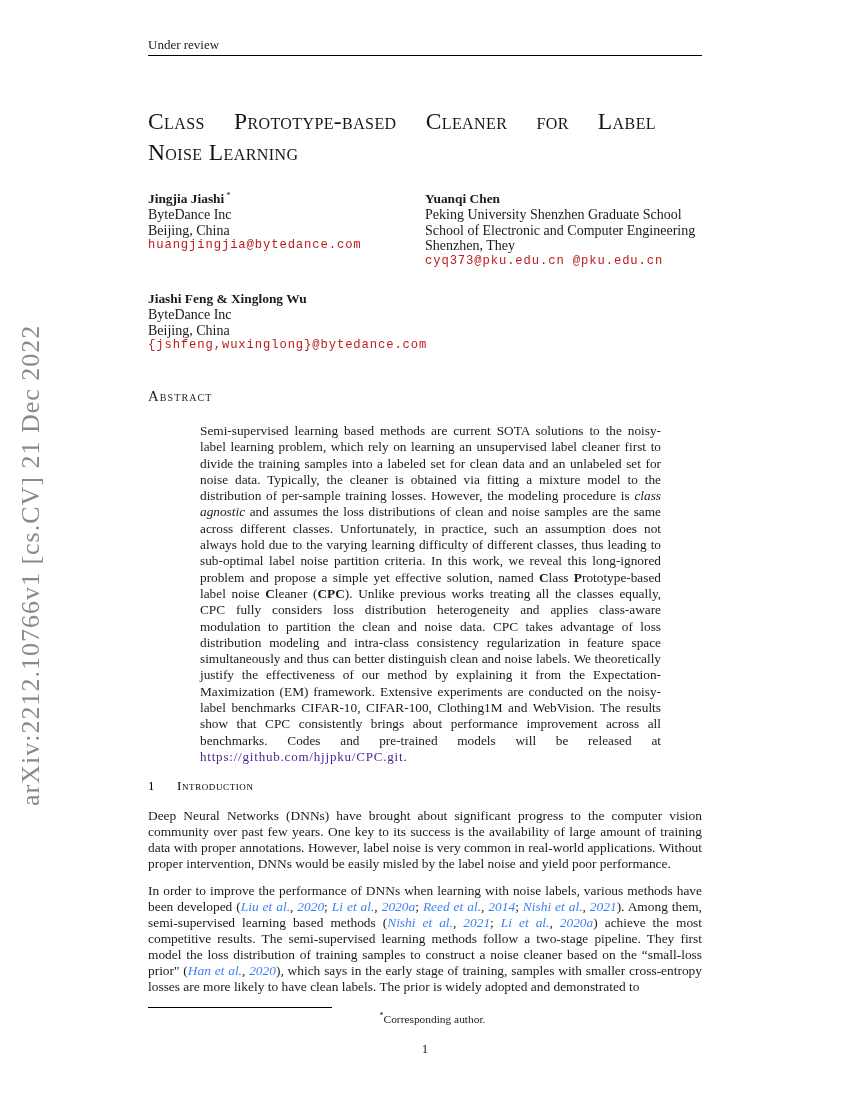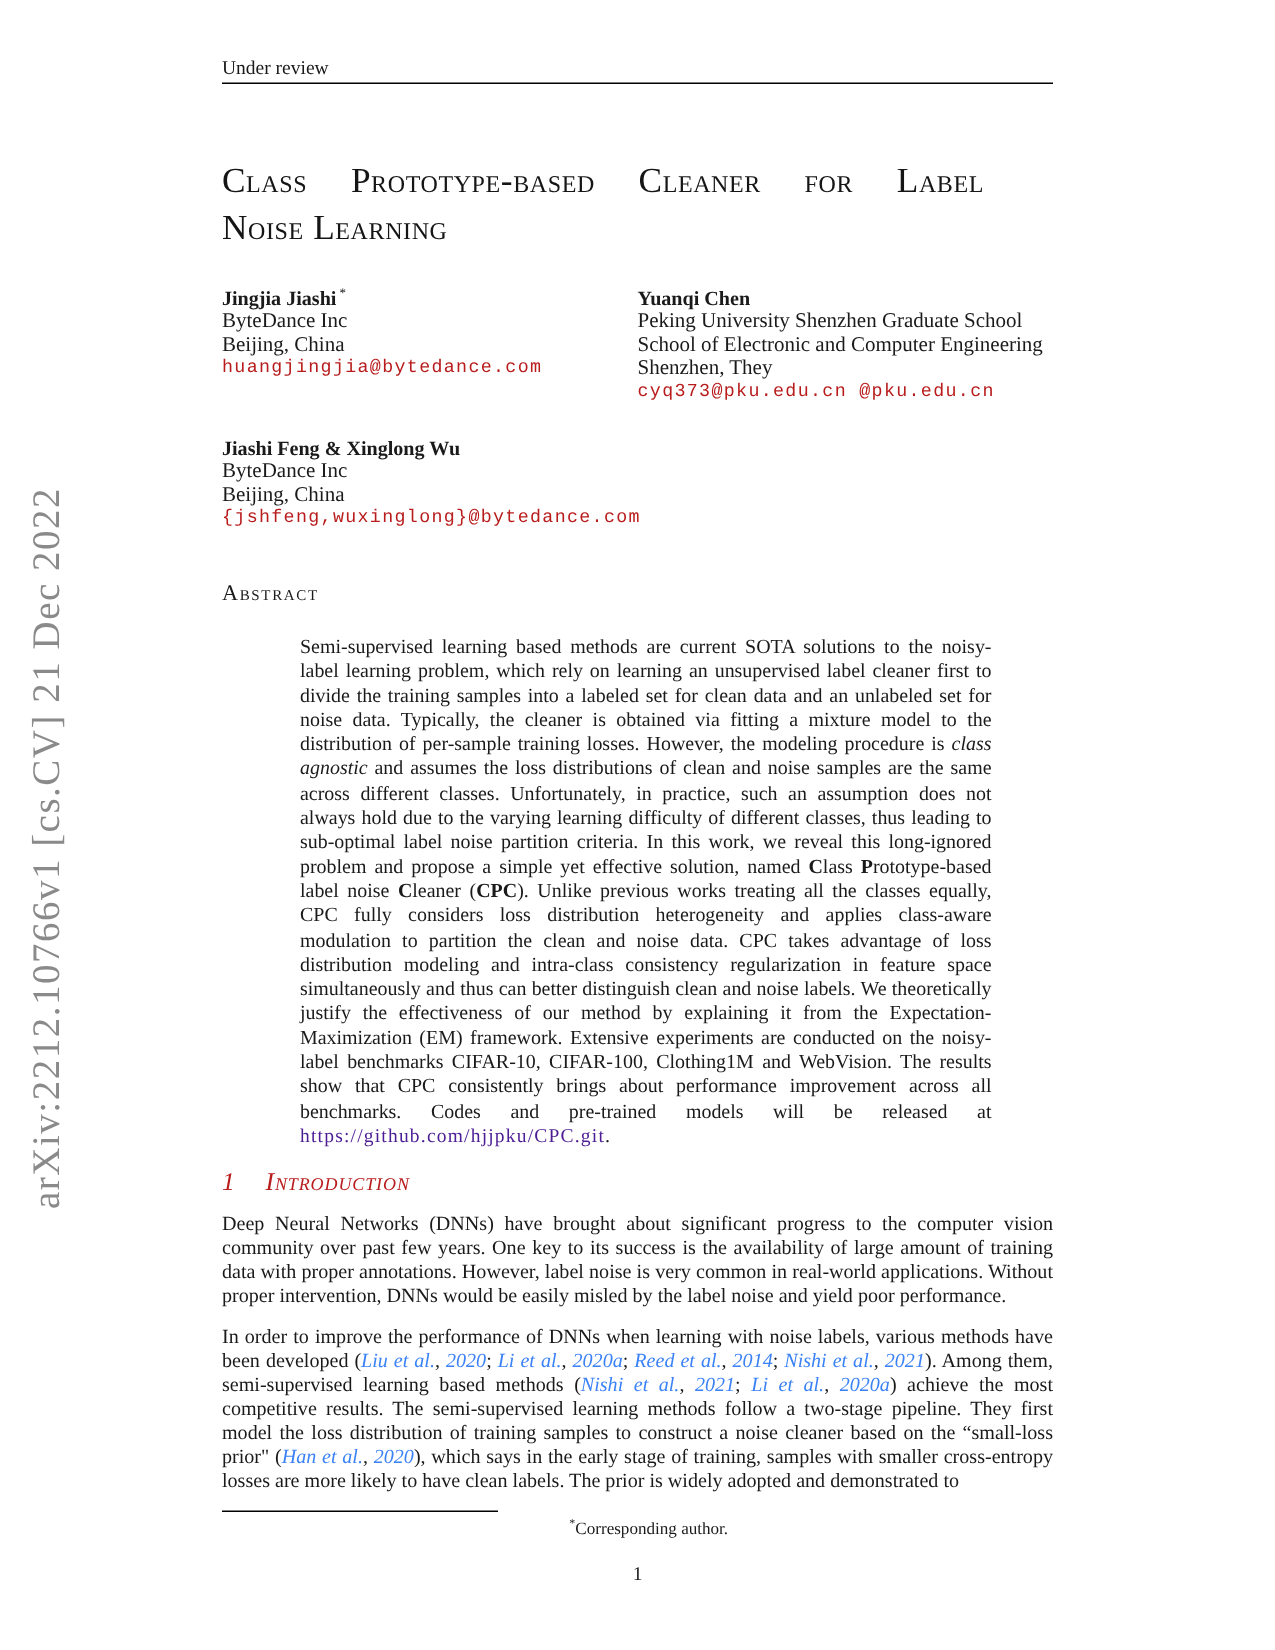--- a/index.html
+++ b/index.html
@@ -75,21 +75,21 @@
   .seg-link { color: #3b82f6; font-style: italic; }
   .seg-url {
     color: #4c1d95;
     font-family: Liberation Serif, serif;
     font-size: 13px; letter-spacing: 0.8px;
   }
   .seg-sup { vertical-align: super; font-size: 70%; }
 
   .section-heading {
     position: absolute; top: 778px; left: 148px;
-    font-size: 17px; color: #b91c1c; font-style: italic;
+    font-size: 13px; color: #000000;
   }
   .sec-num { display: inline-block; min-width: 29px; }
   .sec-label { font-variant: small-caps; letter-spacing: 0.6px; }
 
   .intro {
     position: absolute; top: 808px; left: 148px; width: 554px;
     text-align: justify;
     font-size: 13.4px; line-height: 15.95px;
   }
   .intro p { margin: 0 0 11px 0; }

